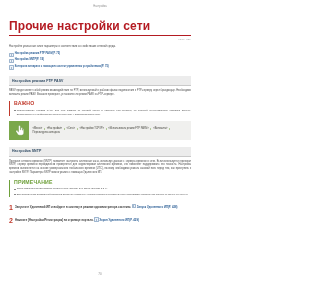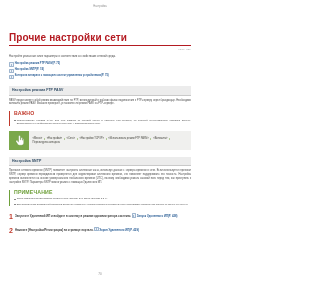--- a/index.html
+++ b/index.html
@@ -26,24 +26,24 @@
   }
 
   .page-body {
     padding: 0 9px;
     box-sizing: border-box;
   }
 
   
   .page-title {
     color: #b41b22;
-    font-size: 10px;
+    font-size: 12px;
     font-weight: bold;
     letter-spacing: .1px;
-    margin-top: 24px;
+    margin-top: 12px;
     line-height: 1.1;
   }
   .title-rule {
     height: 1.1px;
     background: #b41b22;
     margin-top: 2.2px;
   }
   .doc-ref {
     text-align: right;
     font-size: 2.5px;

